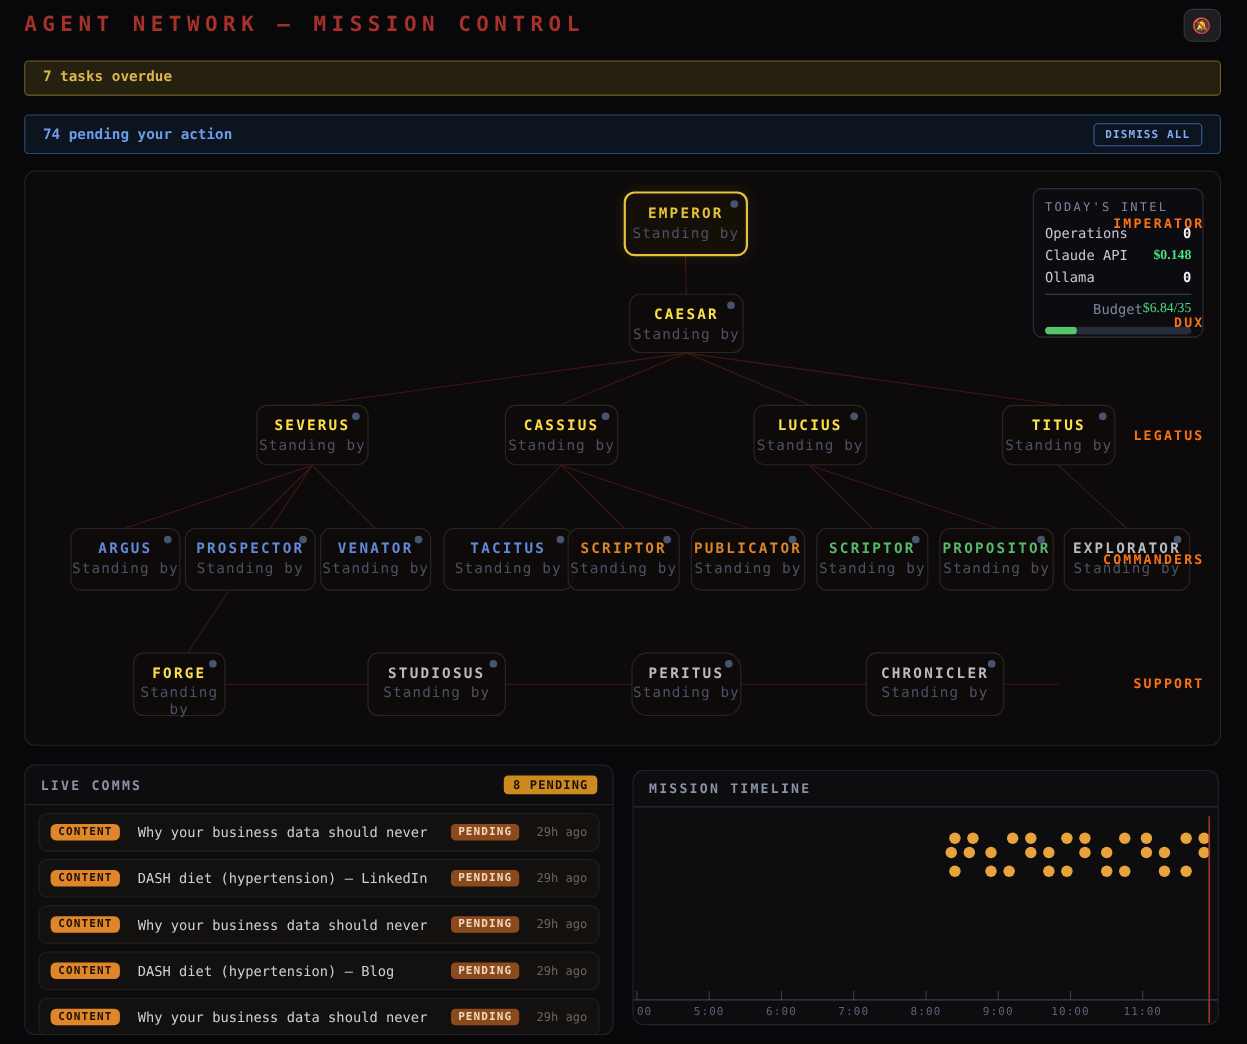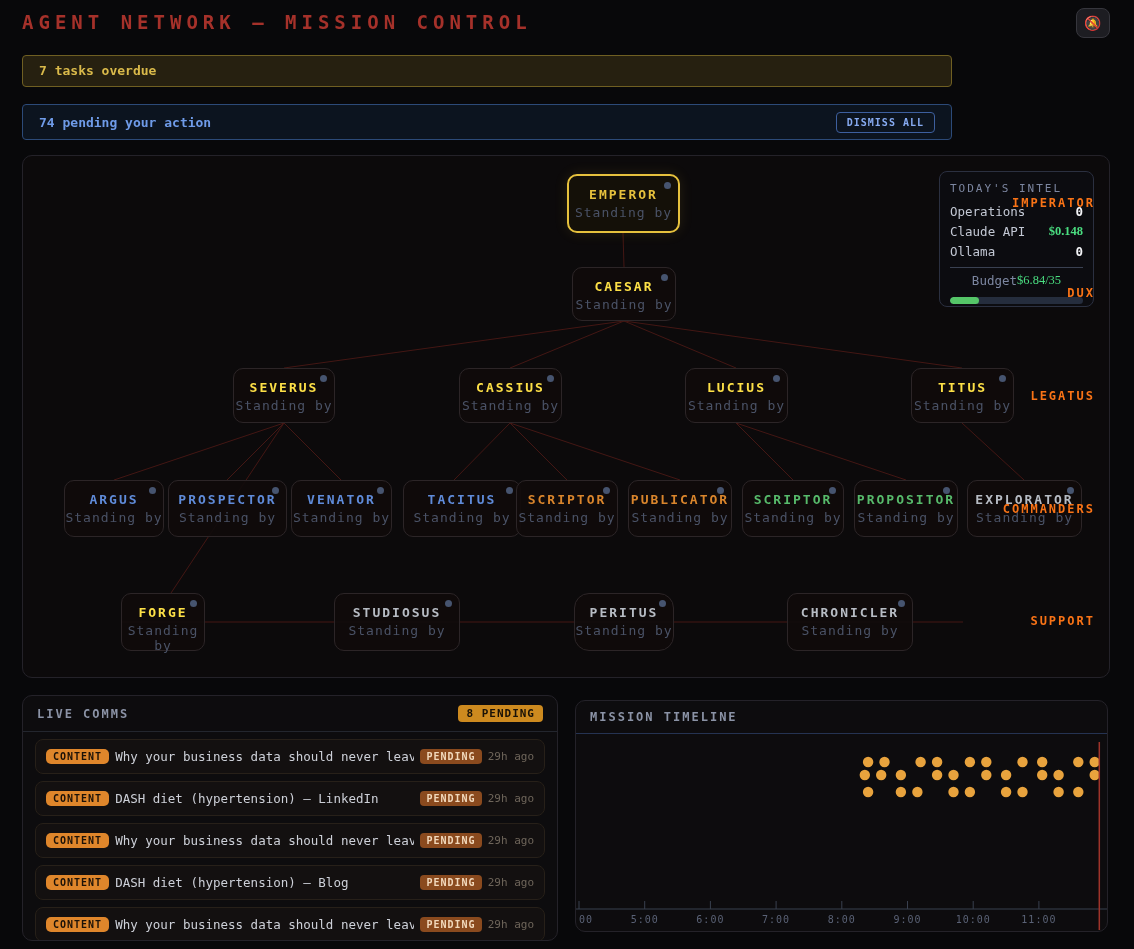--- a/index.html
+++ b/index.html
@@ -13,21 +13,21 @@
     position:absolute; left:22px; top:11px;
     font-size:19px; font-weight:bold; letter-spacing:5px; color:#a5312a;
   }
   .bell-btn {
     position:absolute; right:24px; top:8px; width:34px; height:30px;
     background:#1d1d22; border:1px solid #36363d; border-radius:8px;
     color:#c9c9ce; font-size:14px; display:flex; align-items:center; justify-content:center;
     cursor:pointer;
   }
   
-  .banner { position:absolute; left:22px; width:930px; border-radius:4px; font-weight:bold; }
+  .banner { position:absolute; left:22px; width:1088px; border-radius:4px; font-weight:bold; }
   .banner-overdue {
     top:55px; height:32px; line-height:30px; padding:0 16px;
     background:#262010; border:1px solid #6f5f22; color:#d9b94a; font-size:13px;
   }
   .banner-pending {
     top:104px; height:36px; display:flex; align-items:center; justify-content:space-between;
     padding:0 16px; background:#0c141f; border:1px solid #2c4a78; color:#6f9be8; font-size:13px;
   }
   .dismiss-btn {
     background:transparent; border:1px solid #3d5f9e; color:#87abf2; border-radius:4px;
@@ -62,36 +62,36 @@
   .intel {
     position:absolute; right:15px; top:15px; width:155px; height:136px; z-index:4;
     background:#0c0c10; border:1px solid #2b3040; border-radius:8px; padding:10px 10px;
   }
   .intel-title { font-size:11px; letter-spacing:2px; color:#7c86a0; margin-bottom:9px; }
   .intel-row { display:flex; justify-content:space-between; font-size:12.5px; color:#c3c8d4; margin:5px 0; }
   .intel-row .val { font-weight:bold; }
   .val-white { color:#f2f3f6; }
   .val-green { color:#4ade80;font-family:Liberation Serif, serif; }
   .intel-divider { border-top:1px solid #3a4152; margin:8px 0 5px; }
-  .intel-budget { display:flex; justify-content:center; font-size:12.5px; }
+  .intel-budget { display:flex; justify-content:flex-end; font-size:12.5px; }
   .intel-budget .lbl { color:#7c86a0; }
   .bar { height:7px; background:#252d3d; border-radius:4px; margin-top:9px; overflow:hidden; }
   .bar-fill { height:100%; background:#55c668; border-radius:4px; }
   
   .panel-bottom { position:absolute; background:#0d0c0e; border:1px solid #242229; border-radius:10px; overflow:hidden; }
   .comms { left:22px; top:695px; width:536px; height:246px; }
   .panel-header { display:flex; align-items:center; justify-content:space-between; padding:0 14px; }
   .comms .panel-header { height:36px; border-bottom:1px solid #23262e; }
   .panel-title { font-size:12px; font-weight:bold; letter-spacing:2px; color:#8b93a6; }
   .badge-count {
     background:#cd8a1f; color:#191207; font-size:11px; font-weight:bold;
     padding:2px 8px; border-radius:4px; letter-spacing:1px;
   }
   .comm-row {
-    margin:7px 12px 0; height:35px; display:flex; align-items:center; gap:6px; padding:0 10px;
+    margin:7px 12px 0; height:35px; display:flex; align-items:center; gap:16px; padding:0 10px;
     background:#131010; border:1px solid #272019; border-radius:8px; cursor:pointer;
   }
   .tag-content { background:#df862b; color:#1c1208; font-size:10px; font-weight:bold; padding:2px 7px; border-radius:5px; letter-spacing:1px; }
   .comm-title { flex:1; font-size:12.5px; color:#cdd0d8; white-space:nowrap; overflow:hidden; }
   .badge-status { background:#8a4a1e; color:#f2d9bc; font-size:10px; font-weight:bold; padding:2px 6px; border-radius:4px; letter-spacing:1px; }
   .comm-time { font-size:11px; color:#6e655a; white-space:nowrap; }
   .timeline { left:575px; top:700px; width:533px; height:232px; }
   .timeline .panel-header { height:33px; border-bottom:1px solid #253352; justify-content:flex-start; }
   .plot { display:block; width:533px; height:199px; }
   .plot .axis, .plot .tick { stroke:#39404f; stroke-width:1; }

